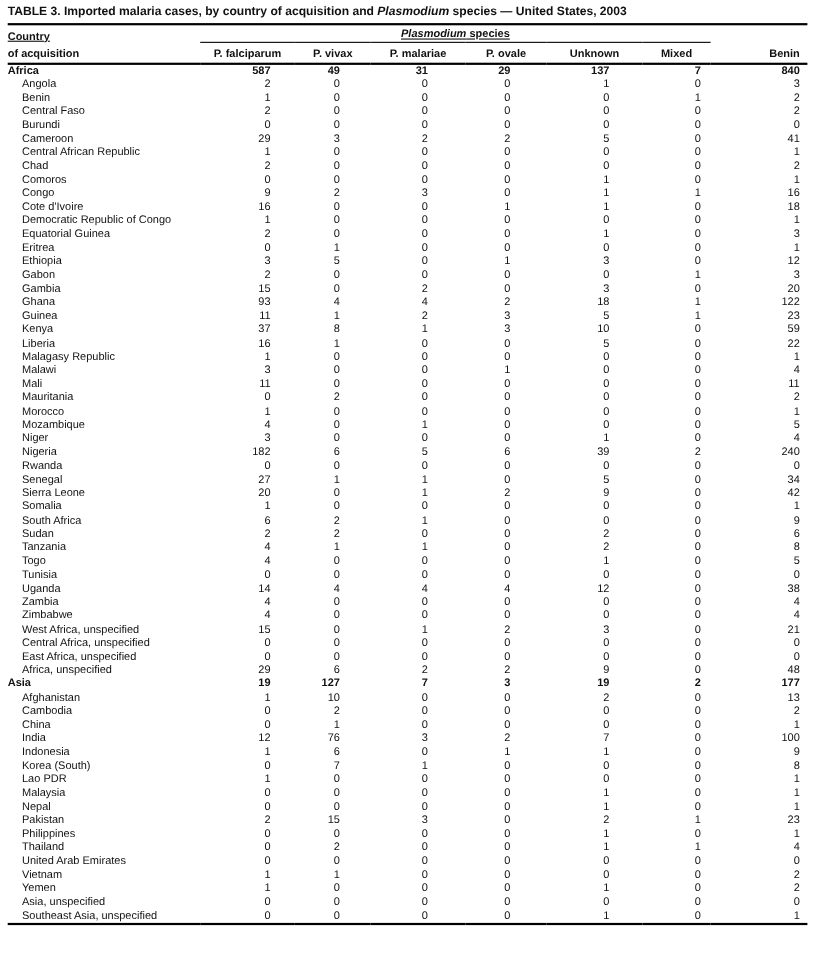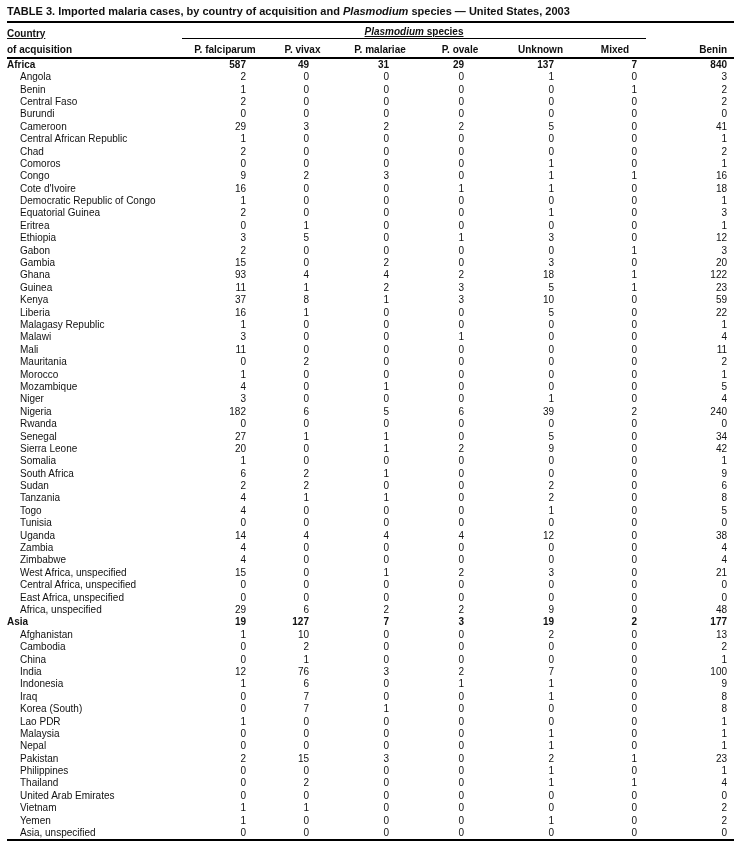--- a/index.html
+++ b/index.html
@@ -600,30 +600,20 @@
           <td class="country indent">Indonesia</td>
           <td class="value v0">1</td>
           <td class="value v1">6</td>
           <td class="value v2">0</td>
           <td class="value v3">1</td>
           <td class="value v4">1</td>
           <td class="value v5">0</td>
           <td class="value v6">9</td>
         </tr>
         <tr>
-          <td class="country indent">Iraq</td>
-          <td class="value v0">0</td>
-          <td class="value v1">7</td>
-          <td class="value v2">0</td>
-          <td class="value v3">0</td>
-          <td class="value v4">1</td>
-          <td class="value v5">0</td>
-          <td class="value v6">8</td>
-        </tr>
-        <tr>
           <td class="country indent">Korea (South)</td>
           <td class="value v0">0</td>
           <td class="value v1">7</td>
           <td class="value v2">1</td>
           <td class="value v3">0</td>
           <td class="value v4">0</td>
           <td class="value v5">0</td>
           <td class="value v6">8</td>
         </tr>
         <tr>
@@ -719,16 +709,26 @@
         <tr>
           <td class="country indent">Asia, unspecified</td>
           <td class="value v0">0</td>
           <td class="value v1">0</td>
           <td class="value v2">0</td>
           <td class="value v3">0</td>
           <td class="value v4">0</td>
           <td class="value v5">0</td>
           <td class="value v6">0</td>
         </tr>
+        <tr>
+          <td class="country indent">Southeast Asia, unspecified</td>
+          <td class="value v0">0</td>
+          <td class="value v1">0</td>
+          <td class="value v2">0</td>
+          <td class="value v3">0</td>
+          <td class="value v4">1</td>
+          <td class="value v5">0</td>
+          <td class="value v6">1</td>
+        </tr>
       </tbody>
   </table>
 
 </div>
 
 </body></html>

